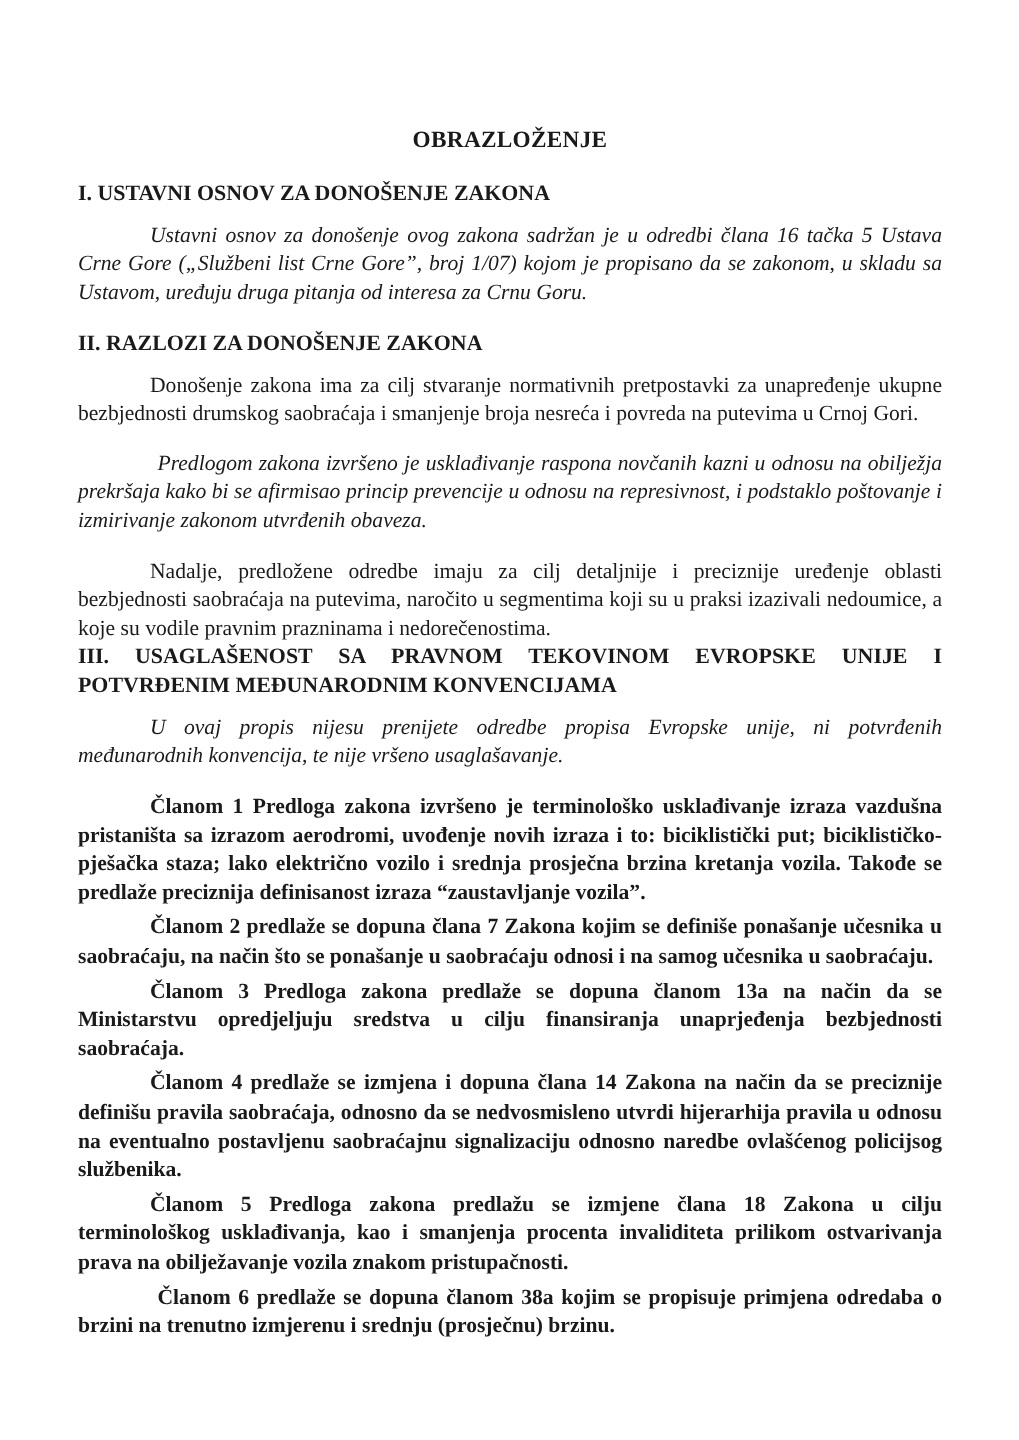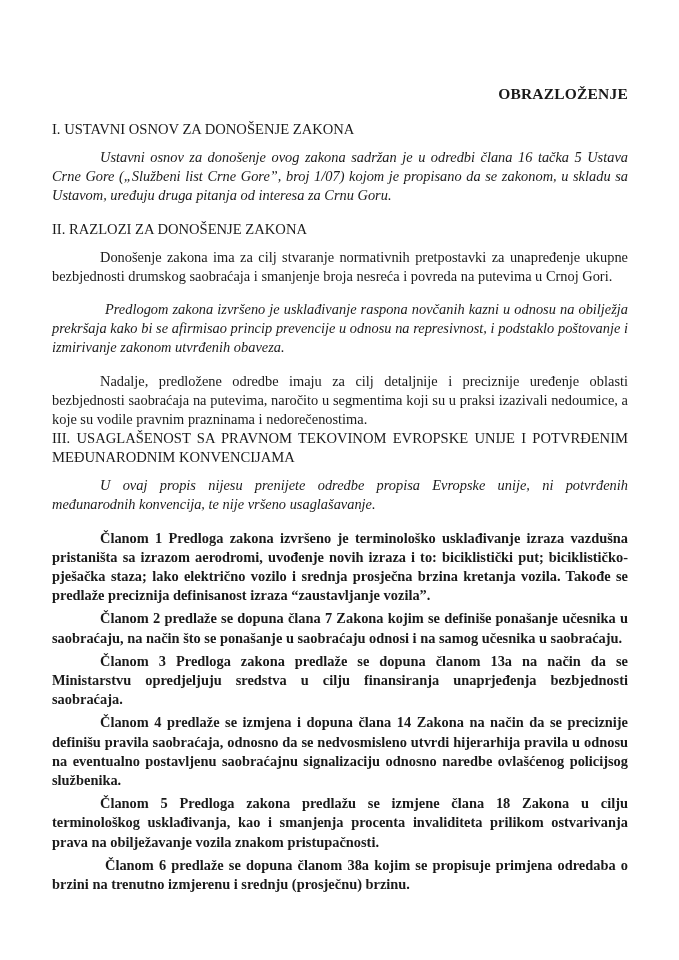--- a/index.html
+++ b/index.html
@@ -15,29 +15,29 @@
     overflow: hidden;
   }
   .page {
     box-sizing: border-box;
     width: 679px;
     height: 960px;
     padding: 84px 51px 0 52px;
     background: #ffffff;
   }
   .doc-title {
-    text-align: right;
+    text-align: center;
     font-weight: bold;
     font-size: 15.5px;
     letter-spacing: 0.2px;
     margin: 0 0 17px 0;
     line-height: 19px;
   }
   .section-heading {
-    font-weight: normal;
+    font-weight: bold;
     font-size: 14.6px;
     line-height: 19px;
     margin: 0 0 9px 0;
     text-align: left;
   }
   .section-heading.justified {
     text-align: justify;
     text-align-last: left;
   }
   p.body-text {

